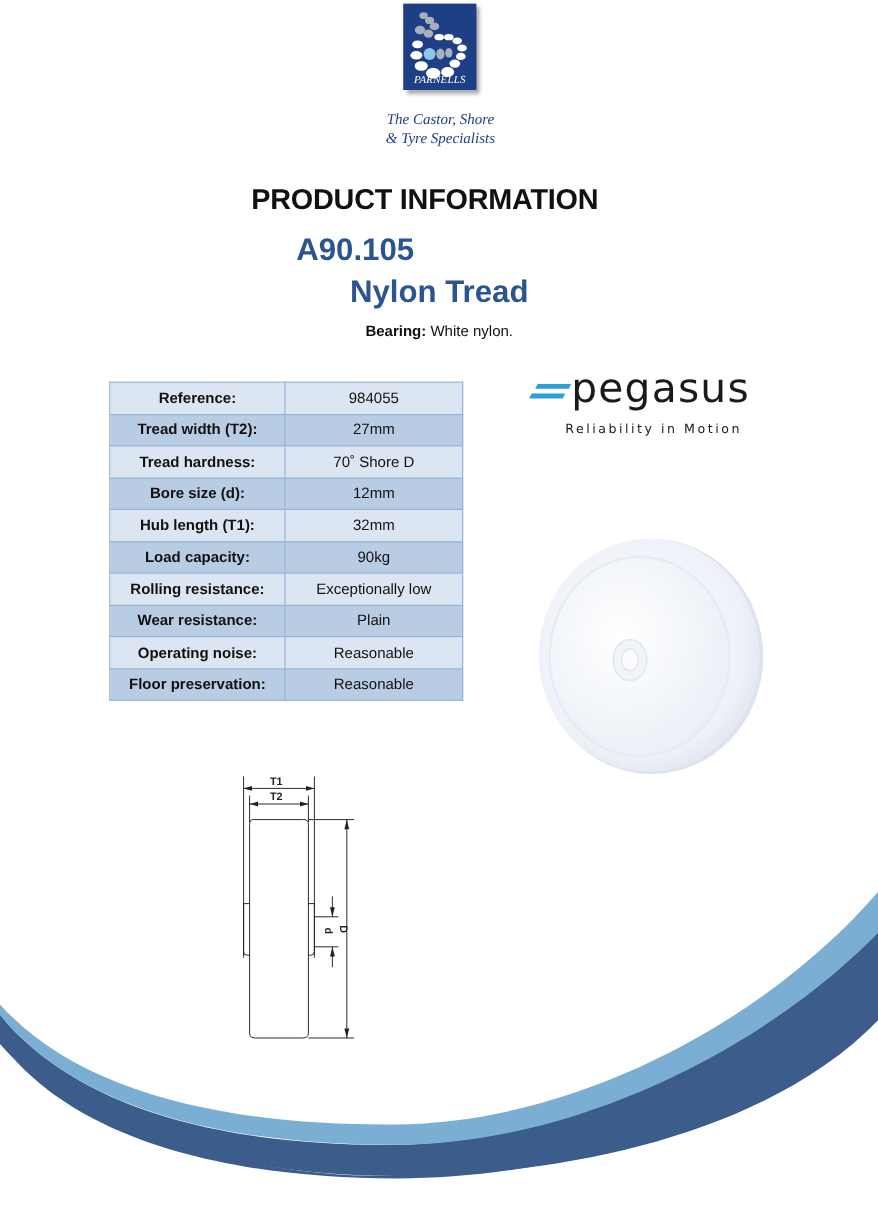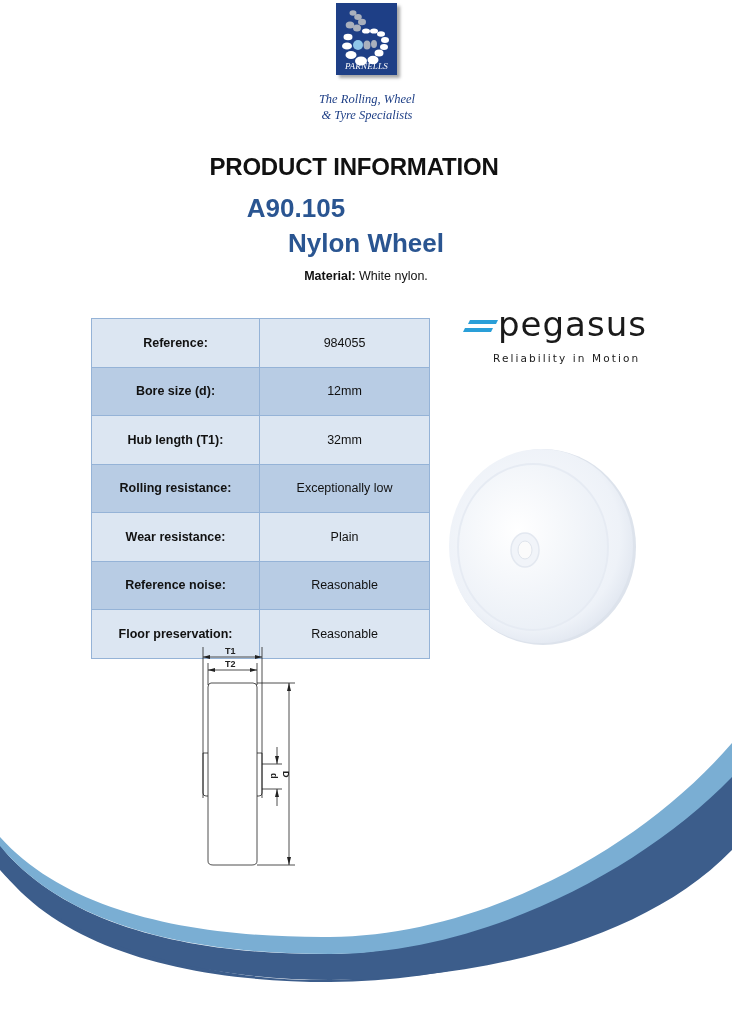--- a/index.html
+++ b/index.html
@@ -11,27 +11,27 @@
   #logo-name{position:absolute;left:0;right:0;bottom:4px;text-align:center;color:#fff;font-family:"Liberation Serif",serif;font-style:italic;font-size:9px;letter-spacing:0.2px;}
   #tagline{left:300px;top:91px;width:134px;text-align:center;font-family:"Liberation Serif",serif;font-style:italic;font-size:12.5px;line-height:16px;color:#1e3f86;}
   
   #title{left:0;width:708px;top:153px;text-align:center;font-weight:bold;font-size:24px;color:#111;letter-spacing:-0.2px;}
   #code{left:0;width:592px;top:193px;text-align:center;font-weight:bold;font-size:26px;color:#2a5591;}
   #name{left:0;width:732px;top:228px;text-align:center;font-weight:bold;font-size:26px;color:#2a5591;}
   #material{left:0;width:732px;top:269px;text-align:center;font-size:12.5px;color:#111;}
   #material b{font-weight:bold;}
   
   #spec-table{left:91px;top:318px;border-collapse:collapse;font-size:12.5px;color:#111;}
-  #spec-table td{height:25.5px;padding:11px;text-align:center;border:1px solid #95b3d7;}
+  #spec-table td{height:25.5px;padding:0;text-align:center;border:1px solid #95b3d7;}
   #spec-table td.k{width:145px;font-weight:bold;}
   #spec-table td.v{width:147px;}
   #spec-table tr:nth-child(odd) td{background:#dce6f2;}
   #spec-table tr:nth-child(even) td{background:#b8cce4;}
   
-  #pegasus{left:462px;top:310px;width:180px;height:60px;}
+  #pegasus{left:440px;top:310px;width:180px;height:60px;}
   #peg-word{position:absolute;left:36px;top:-6px;font-family:"DejaVu Sans",sans-serif;font-size:34px;color:#1a1a1a;letter-spacing:1px;}
   #peg-tag{position:absolute;left:31px;top:42px;font-family:"DejaVu Sans",sans-serif;font-size:10.5px;letter-spacing:2.1px;color:#1a1a1a;}
   
   #wheel{left:445px;top:447px;width:192px;height:200px;}
   
   #drawing{left:195px;top:643px;width:115px;height:226px;}
   
   #swoosh{left:0;top:700px;width:732px;height:324px;}
 </style>
 </head>
@@ -57,56 +57,68 @@
     <ellipse cx="12" cy="34" rx="4.5" ry="3.3" fill="#fff"></ellipse>
     <ellipse cx="11" cy="43" rx="5" ry="3.6" fill="#fff"></ellipse>
     <ellipse cx="15" cy="52" rx="5.5" ry="4" fill="#fff"></ellipse>
     <ellipse cx="25" cy="58" rx="6" ry="4.5" fill="#fff"></ellipse>
     <ellipse cx="37" cy="57" rx="5.5" ry="4.2" fill="#fff"></ellipse>
     <ellipse cx="22" cy="42" rx="5" ry="5" fill="#8fc7ea"></ellipse>
   </svg>
   <div id="logo-name">PARNELLS</div>
 </div>
 <div id="tagline" class="abs">
-  <div>The Rolling, Wheel</div>
+  <div>The Castor, Shore</div>
   <div>&amp; Tyre Specialists</div>
 </div>
 
 <div id="title" class="abs">PRODUCT INFORMATION</div>
 <div id="code" class="abs">A90.105</div>
-<div id="name" class="abs">Nylon Wheel</div>
+<div id="name" class="abs">Nylon Tread</div>
 <div id="material" class="abs">
-  <b>Material:</b>
+  <b>Bearing:</b>
   <span>White nylon.</span>
 </div>
 
 <table id="spec-table" class="abs">
   <tbody>
     <tr>
         <td class="k">Reference:</td>
         <td class="v">984055</td>
       </tr>
     <tr>
+        <td class="k">Tread width (T2):</td>
+        <td class="v">27mm</td>
+      </tr>
+    <tr>
+        <td class="k">Tread hardness:</td>
+        <td class="v">70˚ Shore D</td>
+      </tr>
+    <tr>
         <td class="k">Bore size (d):</td>
         <td class="v">12mm</td>
       </tr>
     <tr>
         <td class="k">Hub length (T1):</td>
         <td class="v">32mm</td>
       </tr>
     <tr>
+        <td class="k">Load capacity:</td>
+        <td class="v">90kg</td>
+      </tr>
+    <tr>
         <td class="k">Rolling resistance:</td>
         <td class="v">Exceptionally low</td>
       </tr>
     <tr>
         <td class="k">Wear resistance:</td>
         <td class="v">Plain</td>
       </tr>
     <tr>
-        <td class="k">Reference noise:</td>
+        <td class="k">Operating noise:</td>
         <td class="v">Reasonable</td>
       </tr>
     <tr>
         <td class="k">Floor preservation:</td>
         <td class="v">Reasonable</td>
       </tr>
   </tbody>
 </table>
 
 <div id="pegasus" class="abs">

